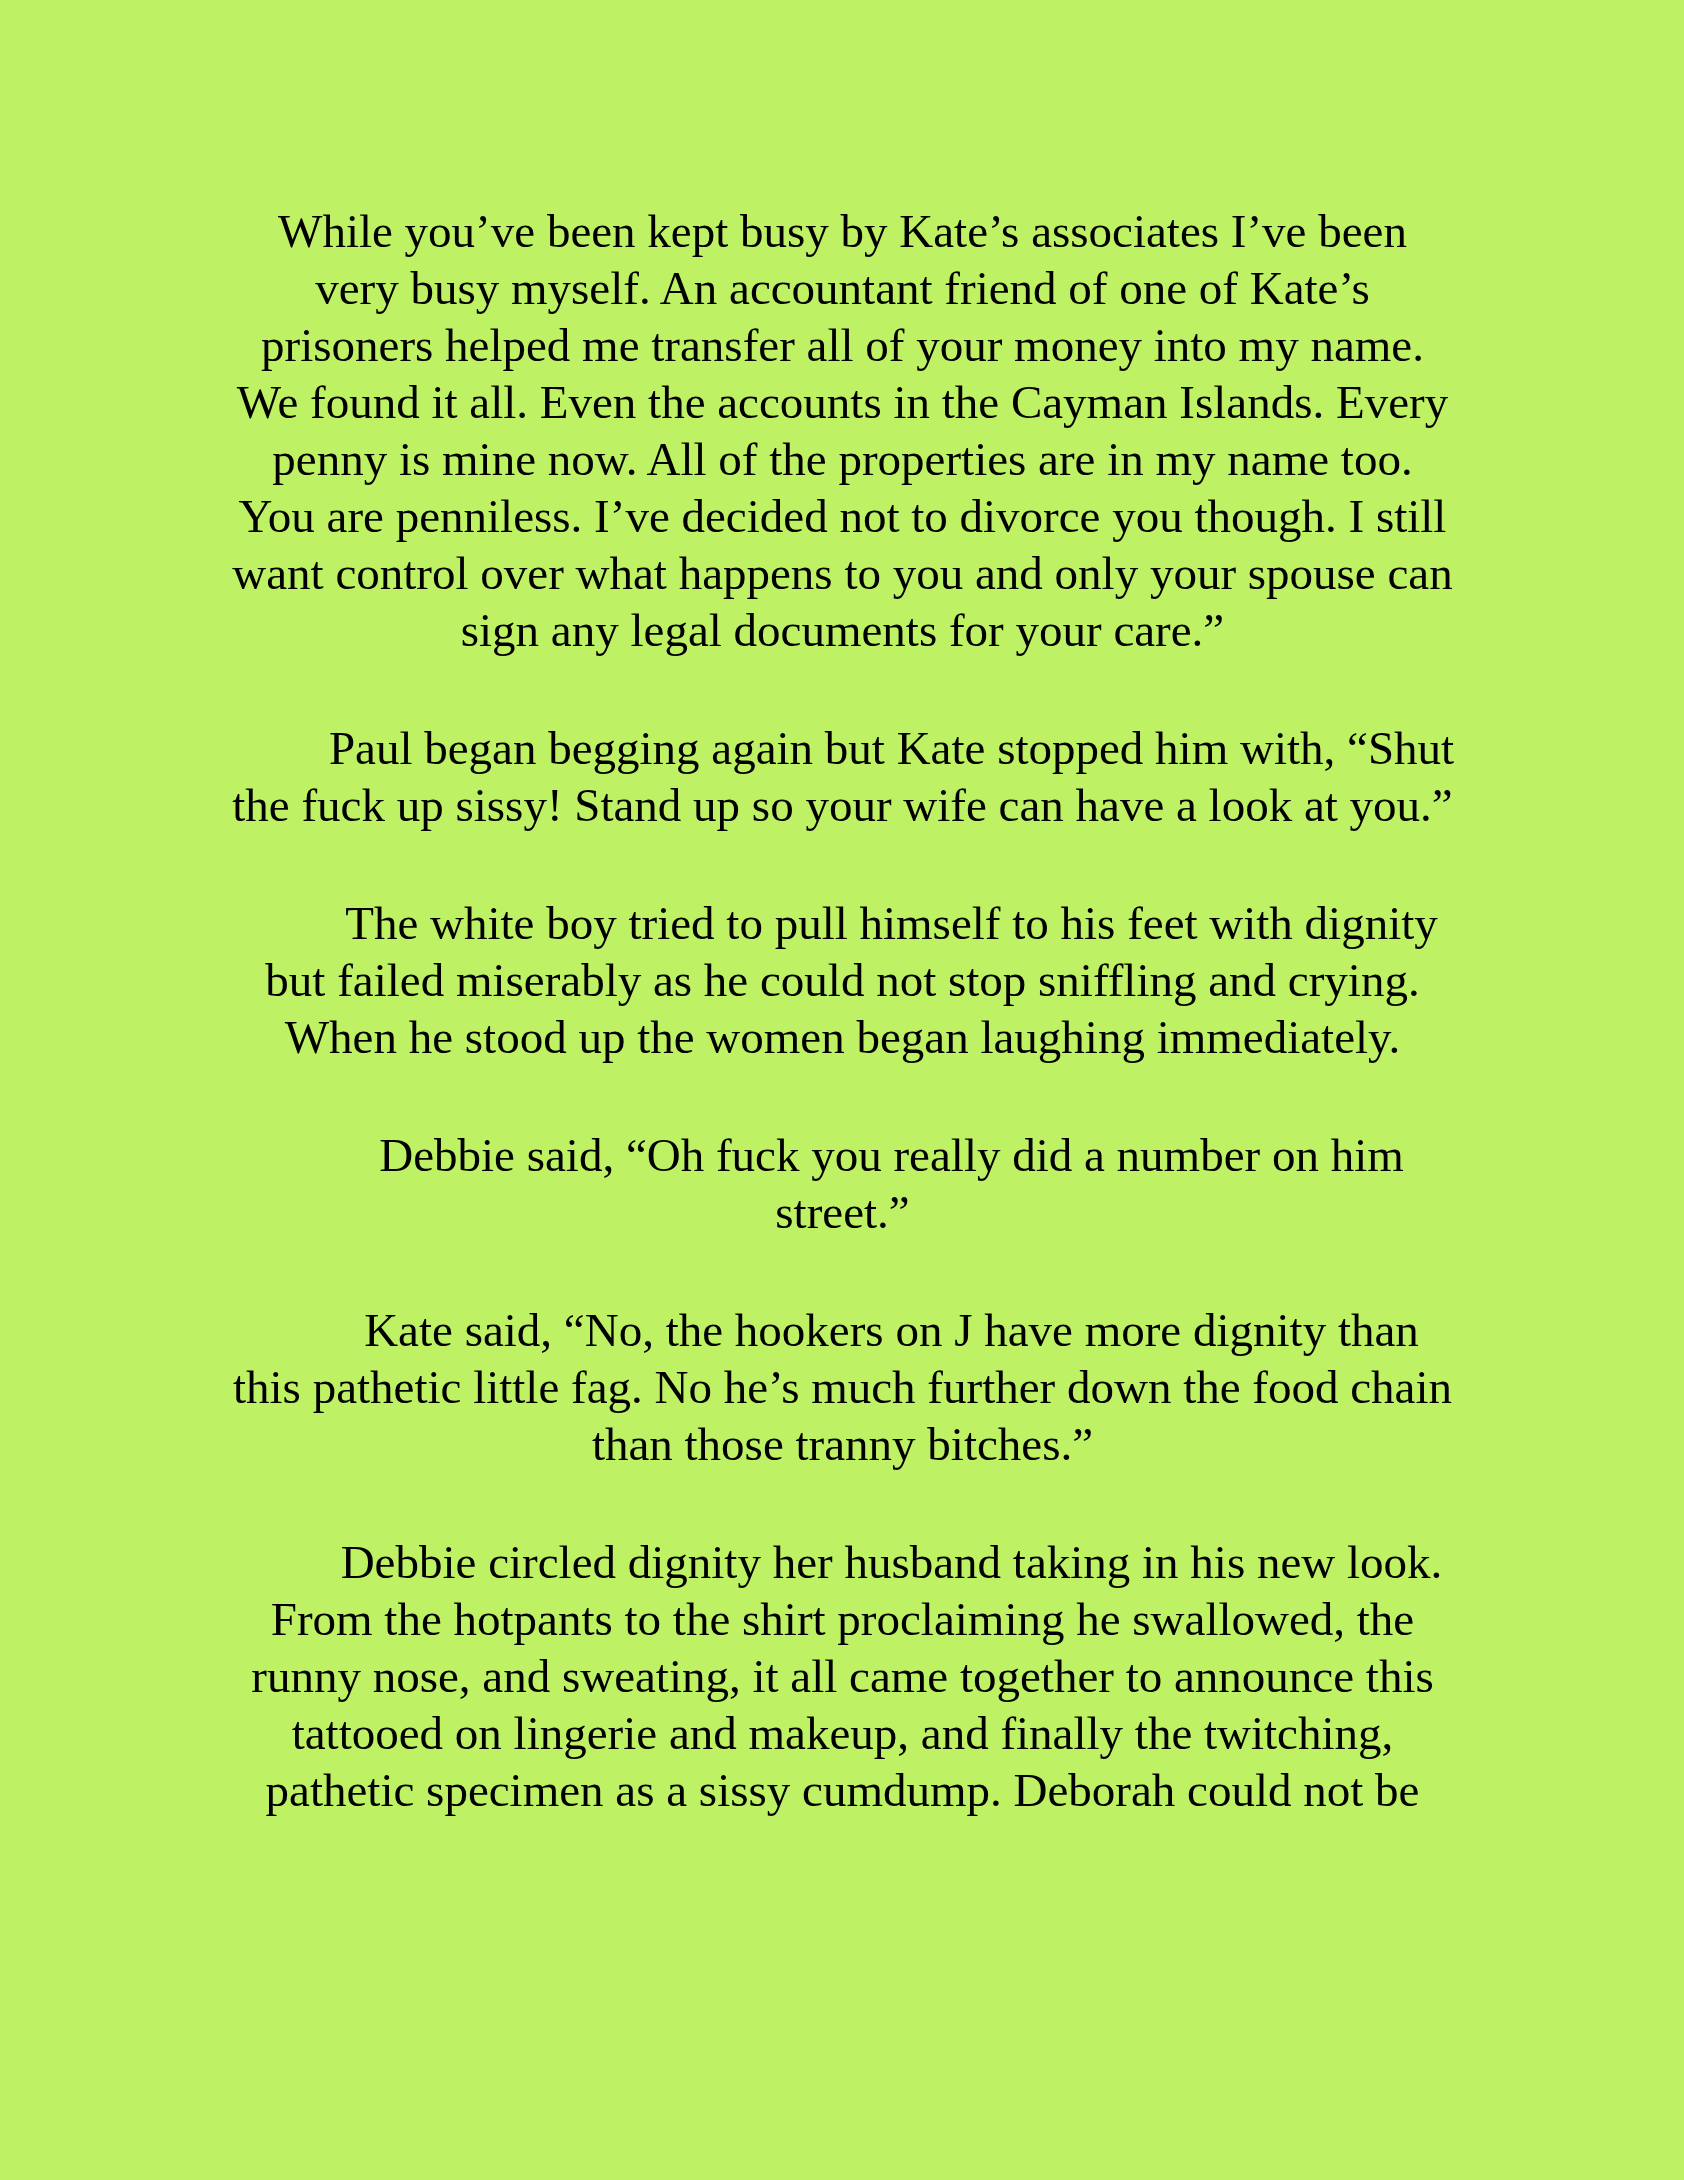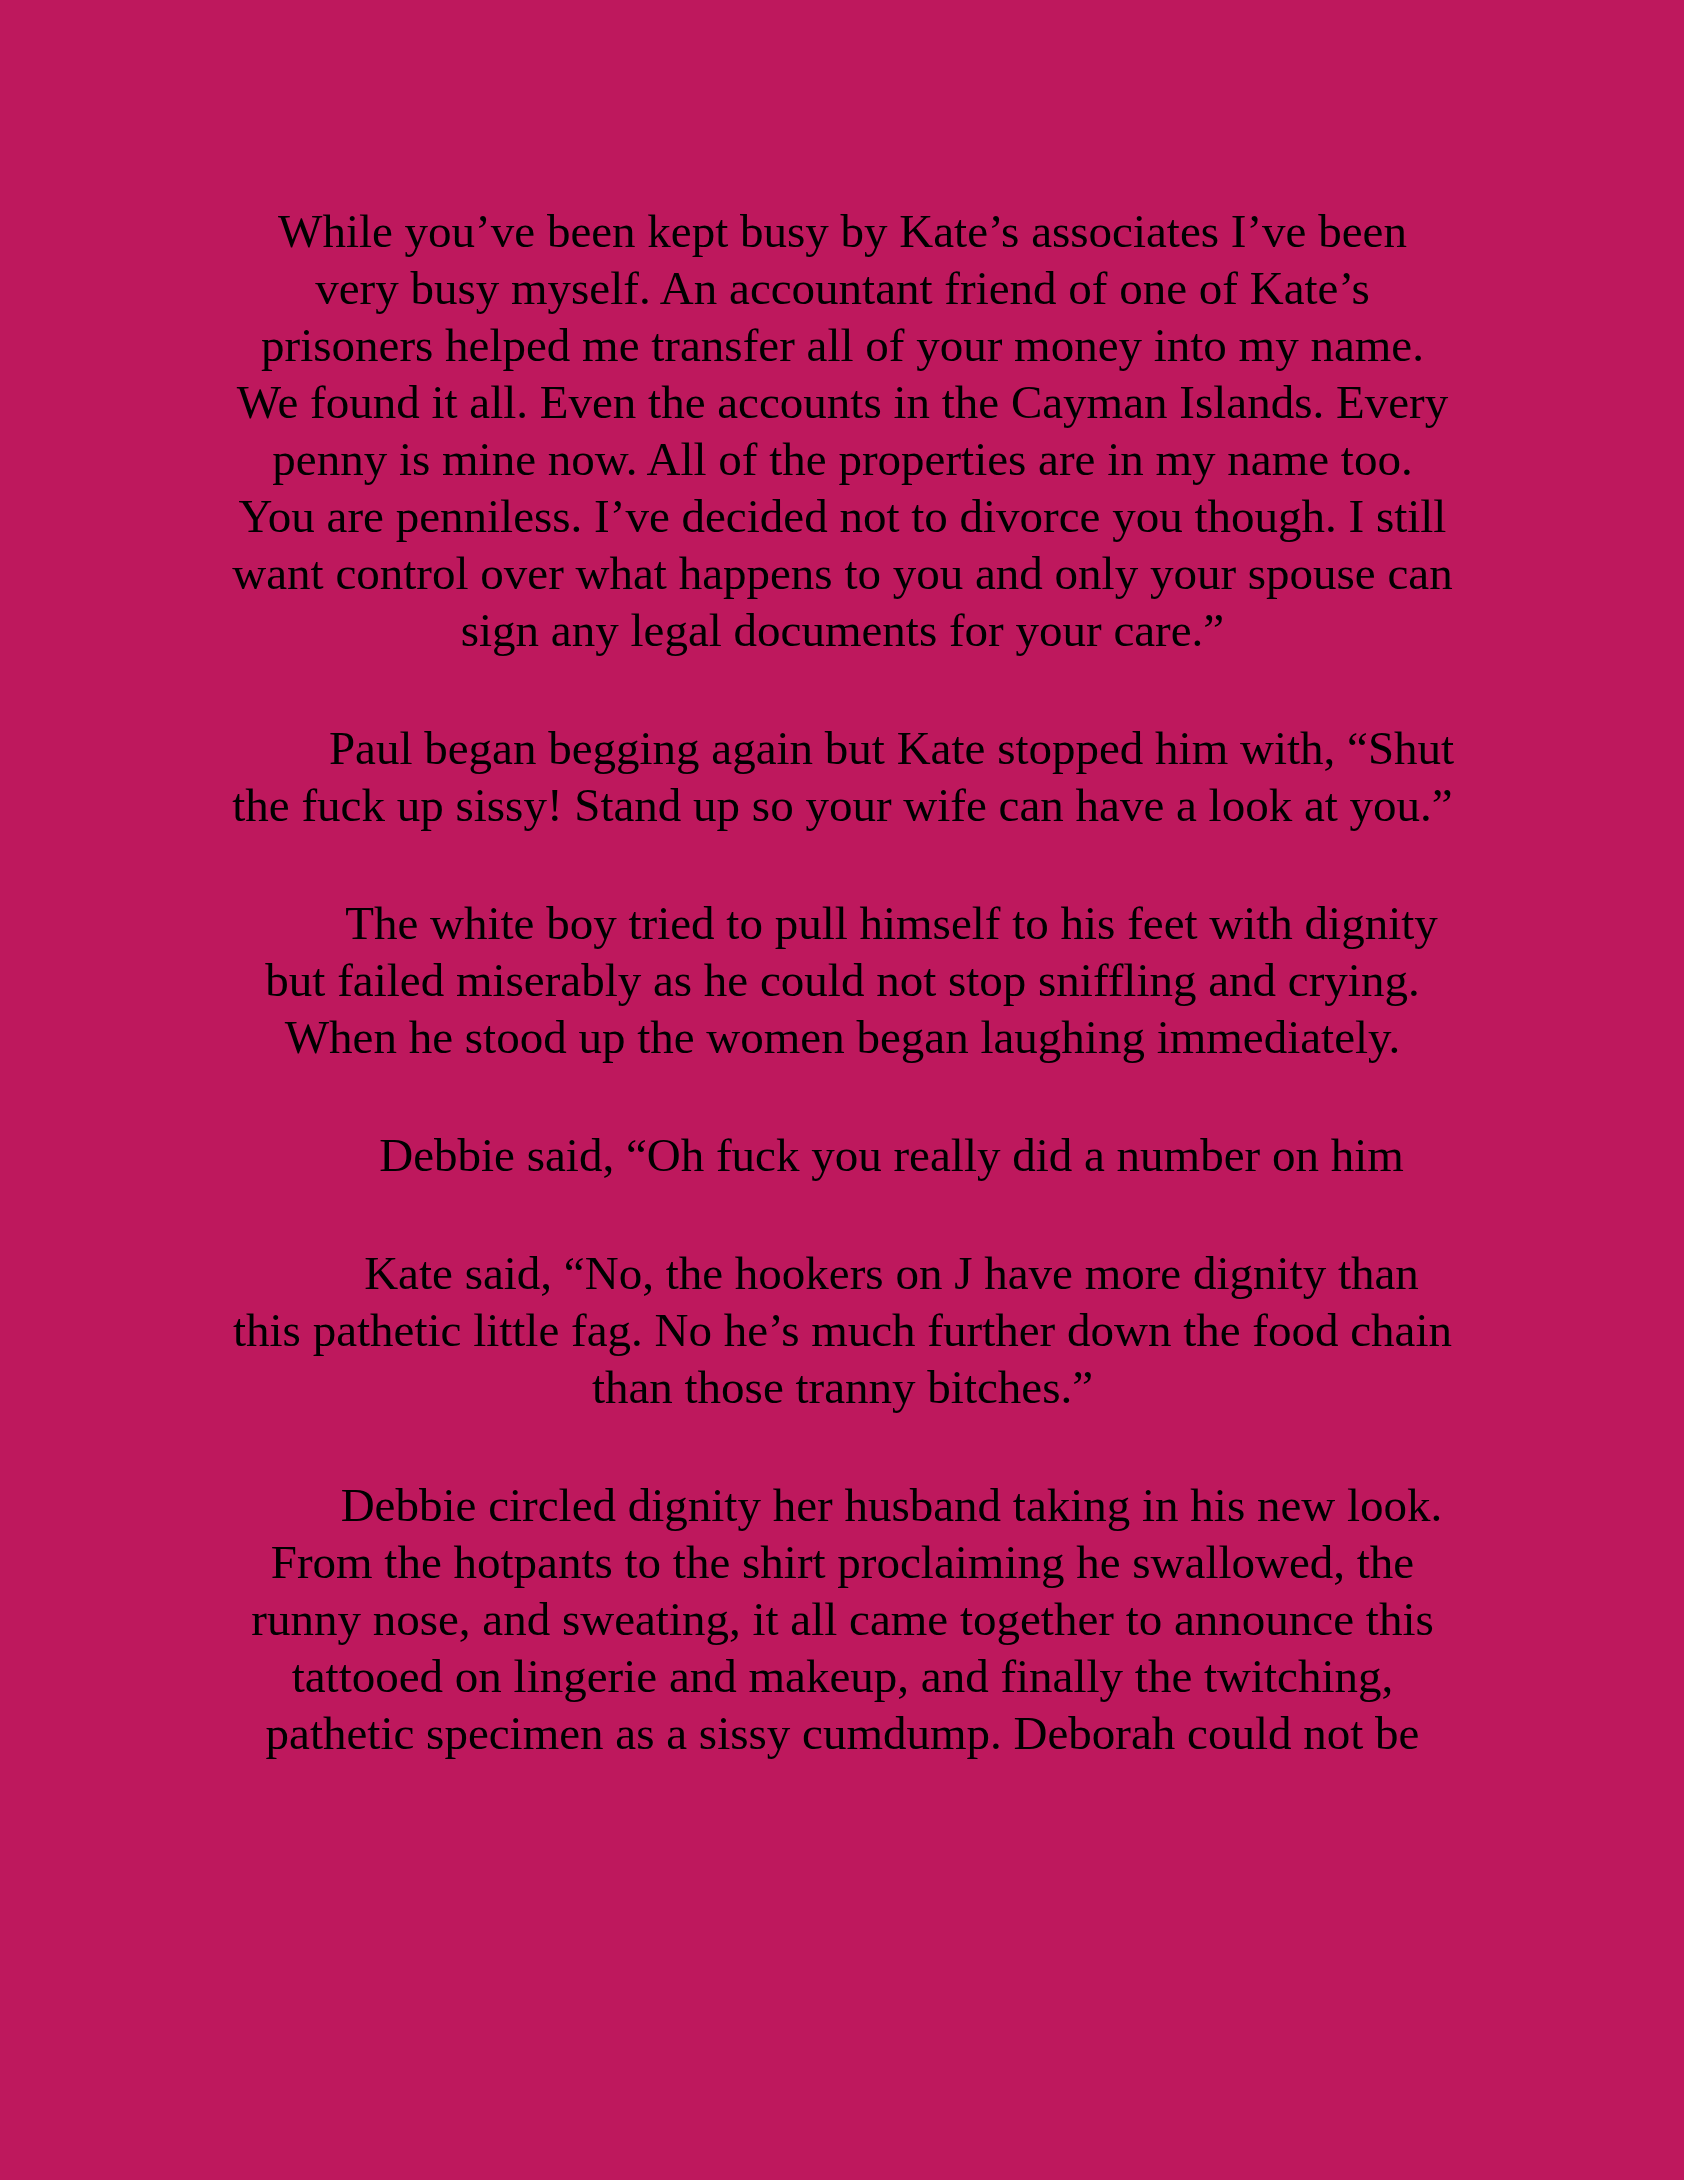--- a/index.html
+++ b/index.html
@@ -4,21 +4,21 @@
 <style>
   html, body {
     margin: 0;
     padding: 0;
     background: #ffffff;
   }
   .page {
     position: relative;
     width: 1685px;
     height: 2181px;
-    background: #be185d;
+    background: #bef264;
     overflow: hidden;
     font-family: "Liberation Serif", "DejaVu Serif", serif;
     color: #000000;
     box-sizing: border-box;
     padding-top: 203px;
   }
   .doc {
     width: 1448px;
     margin: 0 auto;
     text-align: center;
@@ -58,20 +58,21 @@
     </div>
 
     <div class="paragraph indented">
       <div class="line">The white boy tried to pull himself to his feet with dignity</div>
       <div class="line">but failed miserably as he could not stop sniffling and crying.</div>
       <div class="line">When he stood up the women began laughing immediately.</div>
     </div>
 
     <div class="paragraph indented">
       <div class="line">Debbie said, “Oh fuck you really did a number on him</div>
+      <div class="line">street.”</div>
     </div>
 
     <div class="paragraph indented">
       <div class="line">Kate said, “No, the hookers on J have more dignity than</div>
       <div class="line">this pathetic little fag. No he’s much further down the food chain</div>
       <div class="line">than those tranny bitches.”</div>
     </div>
 
     <div class="paragraph indented">
       <div class="line">Debbie circled dignity her husband taking in his new look.</div>

